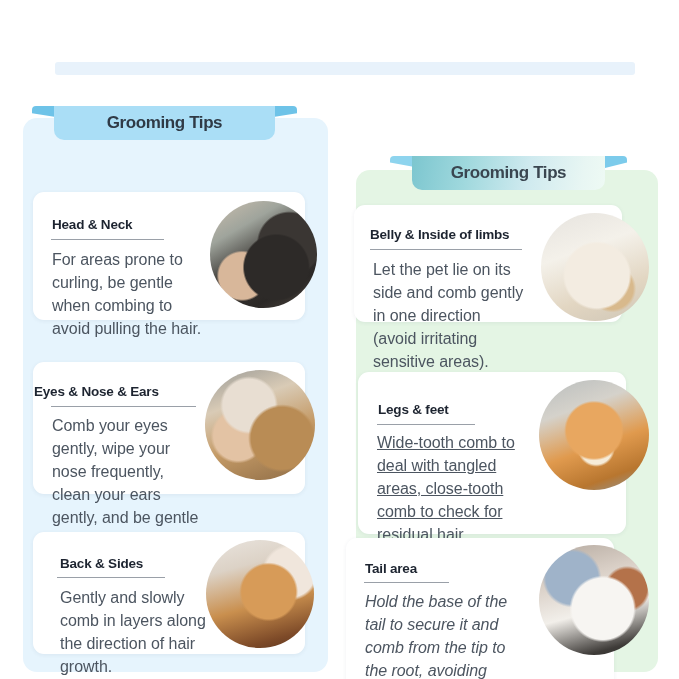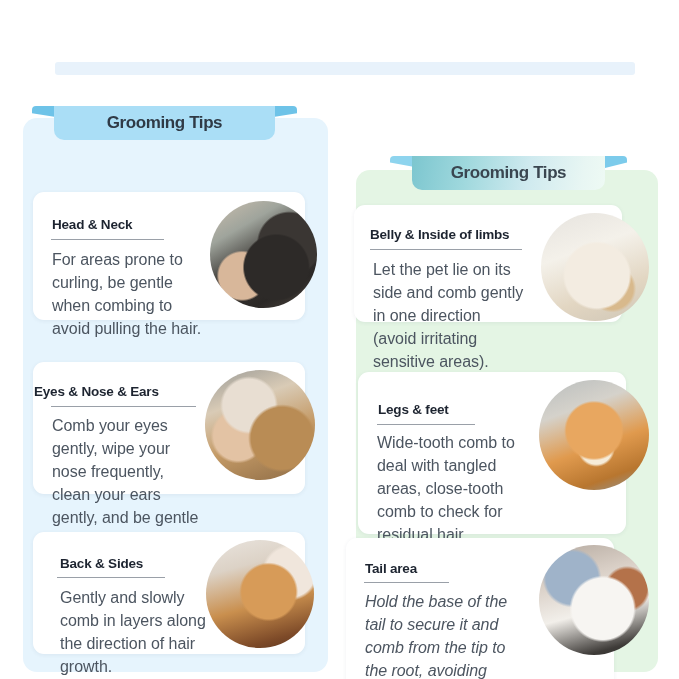--- a/index.html
+++ b/index.html
@@ -191,21 +191,21 @@
   <div class="card c4">
     <div class="card-head" style="left:16px;top:22px;">Belly  &amp;  Inside of limbs</div>
     <div class="card-rule" style="left:16px;top:44px;width:152px;"></div>
     <div class="card-body" style="left:19px;top:53px;width:152px;">Let the pet lie on its side and comb gently in one direction (avoid irritating sensitive areas).</div>
   </div>
   <div class="photo ph4"></div>
 
   <div class="card c5">
     <div class="card-head" style="left:20px;top:30px;">Legs  &amp;  feet</div>
     <div class="card-rule" style="left:19px;top:52px;width:98px;"></div>
-    <div class="card-body" style="left:19px;top:59px;width:155px;">Wide-tooth comb to deal with tangled areas, close-tooth comb to check for residual hair.</div>
+    <div class="card-body" style="left:19px;top:59px;width:155px;text-decoration:underline;">Wide-tooth comb to deal with tangled areas, close-tooth comb to check for residual hair.</div>
   </div>
   <div class="photo ph5"></div>
 
   <div class="card c6">
     <div class="card-head" style="left:19px;top:23px;">Tail area</div>
     <div class="card-rule" style="left:18px;top:44px;width:85px;"></div>
     <div class="card-body" style="left:19px;top:52px;width:152px;font-style:italic;">Hold the base of the tail to secure it and comb from the tip to the root, avoiding pulling.</div>
   </div>
   <div class="photo ph6"></div>
 

